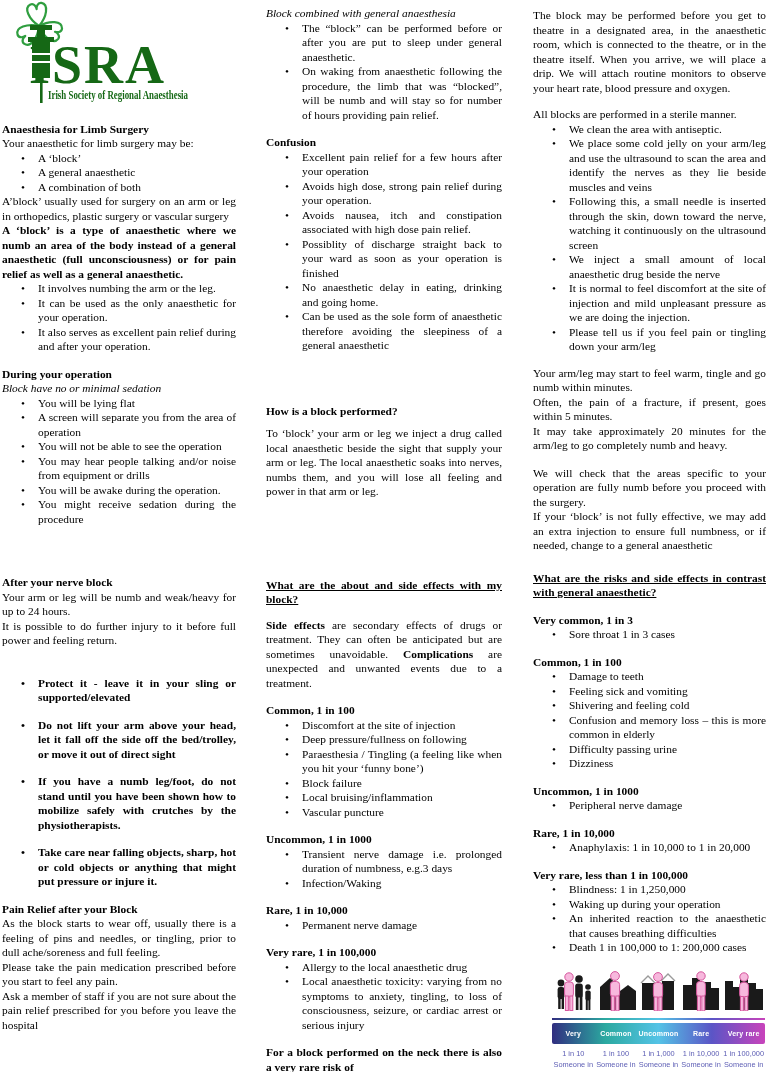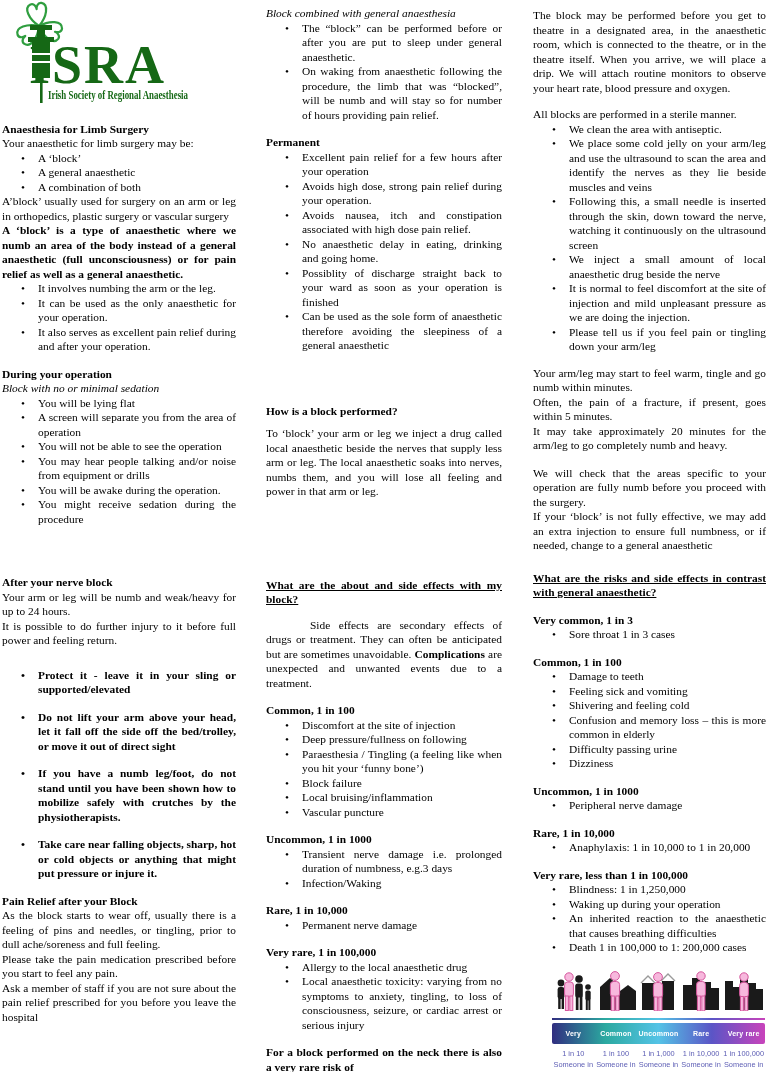--- a/index.html
+++ b/index.html
@@ -11,21 +11,21 @@
   #col3{left:533px;width:233px;top:8px;}
   .logo{margin:0 0 12px 0;}
   .h{font-weight:bold;margin-top:13px;}
   .h.u{text-decoration:underline;}
   .blocks > .h:first-child{margin-top:0;}
   .it{font-style:italic;}
   p{margin:0;}
   ul.bl{margin:0;padding:0;list-style:none;}
   ul.bl li{position:relative;padding-left:36px;}
   ul.bl li::before{content:"\2022";position:absolute;left:19px;top:0;}
-  ul.bl.bold li{font-weight:bold;}
+  ul.bl.bold li{font-weight:bold;margin-top:8px;}
   ul.bl.spaced li{margin-bottom:13px;}
   ul.bl.spaced li:last-child{margin-bottom:0;}
   
   .info{margin-top:16px;margin-left:19px;width:213px;font-family:"Liberation Sans",sans-serif;}
   .info-row{display:flex;}
   .info-cell{width:42.6px;text-align:center;flex:0 0 auto;}
   .info-icons{align-items:flex-end;height:44px;}
   .info-line{height:2px;margin:3px 0 3px 0;}
   .info-bar{height:21px;border-radius:2px;}
   .info-bar .info-cell{color:#fff;font-size:7px;font-weight:bold;line-height:21px;letter-spacing:.2px;}
@@ -71,21 +71,21 @@
           <li>A combination of both</li>
         </ul>
         <p>A’block’ usually used for surgery on an arm or leg in orthopedics, plastic surgery or vascular surgery</p>
         <p style="font-weight: bold;">A ‘block’ is a type of anaesthetic where we numb an area of the body instead of a general anaesthetic (full unconsciousness) or for pain relief as well as a general anaesthetic.</p>
         <ul class="bl">
           <li>It involves numbing the arm or the leg.</li>
           <li>It can be used as the only anaesthetic for your operation.</li>
           <li>It also serves as excellent pain relief during and after your operation.</li>
         </ul>
         <div class="h">During your operation</div>
-        <div class="it">Block with no or minimal sedation</div>
+        <div class="it">Block have no or minimal sedation</div>
         <ul class="bl">
           <li>You will be lying flat</li>
           <li>A screen will separate you from the area of operation</li>
           <li>You will not be able to see the operation</li>
           <li>You may hear people talking and/or noise from equipment or drills</li>
           <li>You will be awake during the operation.</li>
           <li>You might receive sedation during the procedure</li>
         </ul>
         <div style="height: 36px;"></div>
         <div class="h">After your nerve block</div>
@@ -105,37 +105,37 @@
       </div>
   </div>
 
   <div class="col" id="col2">
     <div class="blocks">
         <div class="it">Block combined with general anaesthesia</div>
         <ul class="bl">
           <li>The “block” can be performed before or after you are put to sleep under general anaesthetic.</li>
           <li>On waking from anaesthetic following the procedure, the limb that was “blocked”, will be numb and will stay so for number of hours providing pain relief.</li>
         </ul>
-        <div class="h">Permanent</div>
+        <div class="h">Confusion</div>
         <ul class="bl">
           <li>Excellent pain relief for a few hours after your operation</li>
           <li>Avoids high dose, strong pain relief during your operation.</li>
           <li>Avoids nausea, itch and constipation associated with high dose pain relief.</li>
+          <li>Possiblity of discharge straight back to your ward as soon as your operation is finished</li>
           <li>No anaesthetic delay in eating, drinking and going home.</li>
-          <li>Possiblity of discharge straight back to your ward as soon as your operation is finished</li>
           <li>Can be used as the sole form of anaesthetic therefore avoiding the sleepiness of a general anaesthetic</li>
         </ul>
         <div style="height: 38px;"></div>
         <div class="h">How is a block performed?</div>
         <div style="height: 8px;"></div>
-        <p>To ‘block’ your arm or leg we inject a drug called local anaesthetic beside the nerves that supply less arm or leg. The local anaesthetic soaks into nerves, numbs them, and you will lose all feeling and power in that arm or leg.</p>
+        <p>To ‘block’ your arm or leg we inject a drug called local anaesthetic beside the sight that supply your arm or leg. The local anaesthetic soaks into nerves, numbs them, and you will lose all feeling and power in that arm or leg.</p>
         <div style="height: 66px;"></div>
         <div class="h u">What are the about and side effects with my block?</div>
         <div style="height: 11px;"></div>
-        <p><span style="font-weight: normal; margin-left: 44px;">Side effects</span><span> are secondary effects of drugs or treatment. They can often be anticipated but are sometimes unavoidable. </span><span style="font-weight: bold;">Complications</span><span> are unexpected and unwanted events due to a treatment.</span></p>
+        <p><span style="font-weight: bold;">Side effects</span><span> are secondary effects of drugs or treatment. They can often be anticipated but are sometimes unavoidable. </span><span style="font-weight: bold;">Complications</span><span> are unexpected and unwanted events due to a treatment.</span></p>
         <div class="h">Common, 1 in 100</div>
         <ul class="bl">
           <li>Discomfort at the site of injection</li>
           <li>Deep pressure/fullness on following</li>
           <li>Paraesthesia / Tingling (a feeling like when you hit your ‘funny bone’)</li>
           <li>Block failure</li>
           <li>Local bruising/inflammation</li>
           <li>Vascular puncture</li>
         </ul>
         <div class="h">Uncommon, 1 in 1000</div>

